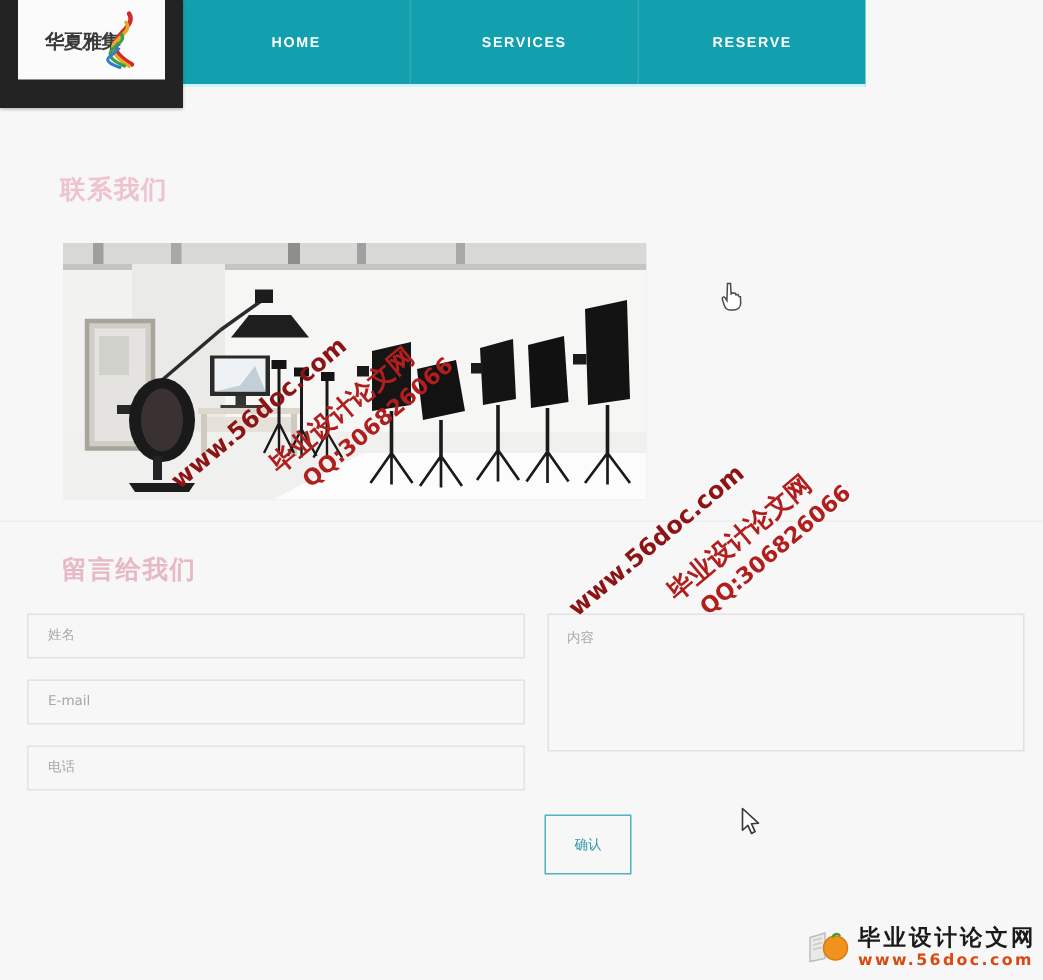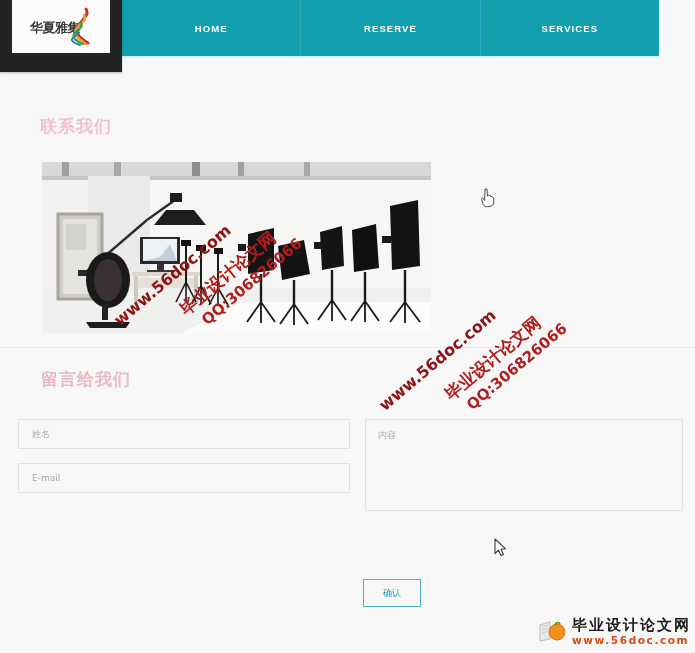--- a/index.html
+++ b/index.html
@@ -20,21 +20,21 @@
   .header {
     position: relative;
     height: 72px;
     width: 695px;
   }
 
   .nav-bar {
     position: absolute;
     left: 0;
     top: 0;
-    width: 659px;
+    width: 577px;
     height: 58px;
     background: #12a0ae;
     display: flex;
     border-bottom: 2px solid #cdf3f6;
   }
 
   .nav-spacer {
     width: 122px;
     flex: 0 0 122px;
     height: 100%;
@@ -152,21 +152,21 @@
     color: #b9b9b9;
     font-size: 9px;
     line-height: 16px;
     padding: 9px 14px 0 14px;
     width: 690px;
     font-family: "DejaVu Sans", sans-serif;
   }
 
   .form-row {
     display: flex;
-    margin-top: 28px;
+    margin-top: 18px;
     padding: 0 14px 0 18px;
     gap: 15px;
   }
 
   .form-left {
     width: 332px;
     display: flex;
     flex-direction: column;
     gap: 14px;
   }
@@ -199,28 +199,27 @@
     font-family: "DejaVu Sans", sans-serif;
   }
   .txt-area::placeholder { color: #a8a8a8; }
 
   .btn-row {
     padding: 16px 0 0 363px;
   }
 
   .confirm-btn {
     width: 58px;
-    height: 28px;
+    height: 40px;
     border: 1px solid #4fb3bd;
     background: transparent;
     color: #2f9aa6;
     font-size: 9px;
     cursor: pointer;
     font-family: Liberation Sans, sans-serif;
-    margin-top: 48px;
   }
 
   
   .wm {
     position: absolute;
     color: #b01e1e;
     font-weight: bold;
     white-space: nowrap;
     transform-origin: left top;
     pointer-events: none;
@@ -278,24 +277,24 @@
 <body>
 
 <div class="header">
 
   <div class="nav-bar">
     <div class="nav-spacer"></div>
     <div class="nav-item">
       <span>HOME</span>
     </div>
     <div class="nav-item">
+      <span>SERVICES</span>
+    </div>
+    <div class="nav-item">
       <span>RESERVE</span>
-    </div>
-    <div class="nav-item">
-      <span>SERVICES</span>
     </div>
   </div>
 
   <div class="logo-box">
     <div class="logo-inner">
       <span class="logo-text">华夏雅集</span>
       <svg class="logo-swirl" viewBox="0 0 26 40">
         <path d="M18 2 C22 8, 14 13, 10 19 C6 25, 11 31, 20 36" stroke="#cf2b2b" stroke-width="3" fill="none" stroke-linecap="round"></path>
         <path d="M16 8 C20 13, 12 17, 8 22 C5 27, 10 32, 18 37" stroke="#e8a72b" stroke-width="2.4" fill="none" stroke-linecap="round"></path>
         <path d="M13 16 C16 20, 9 23, 6 27 C4 31, 8 34, 15 37" stroke="#3f9e3f" stroke-width="2.2" fill="none" stroke-linecap="round"></path>
@@ -402,20 +401,21 @@
   </div>
 </div>
 
 <div class="section-message">
   <div class="heading-msg">留言给我们</div>
 
   <div class="form-row">
     <div class="form-left">
       <input class="txt-input" type="text" placeholder="姓名" style="">
       <input class="txt-input" type="text" placeholder="E-mail" style="">
+      <input class="txt-input" type="text" placeholder="电话" style="">
     </div>
     <div class="form-right">
       <textarea class="txt-area" placeholder="内容" style=""></textarea>
     </div>
   </div>
 
   <div class="btn-row">
     <button class="confirm-btn">确认</button>
   </div>
 </div>

